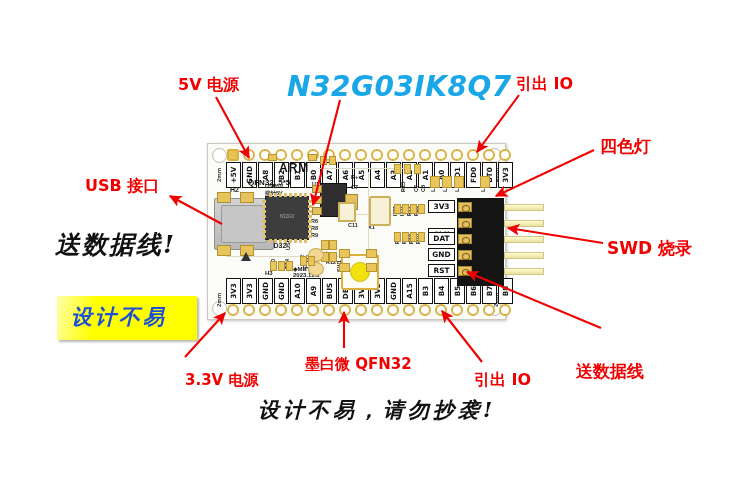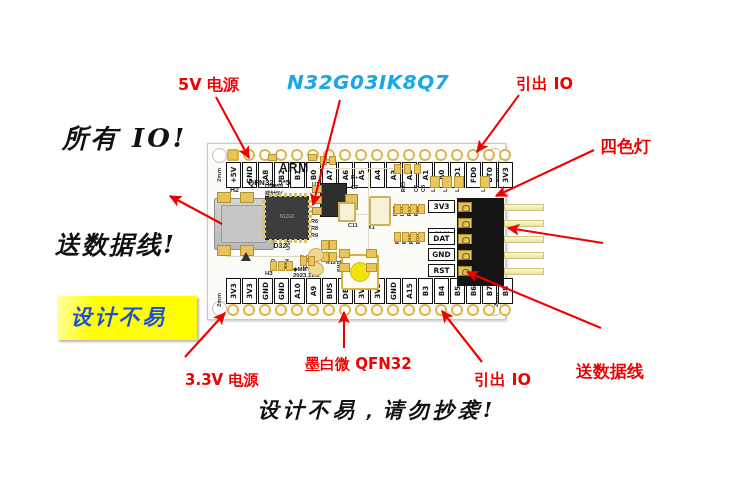--- a/index.html
+++ b/index.html
@@ -100,29 +100,30 @@
   .trace{position:absolute;background:#ded9c0;}
   .tri{position:absolute;width:0;height:0;border-left:5px solid transparent;
        border-right:5px solid transparent;border-bottom:9px solid #333;}
 </style>
 </head>
 <body>
 
 <div id="stage">
 
   <div class="anno" style="left:178px;top:75px;font-size:16px;">5V 电源</div>
-  <div class="anno blue" style="left:287px;top:70px;font-size:20px;">N32G03IK8Q7</div>
+  <div class="anno blue" style="left:287px;top:70px;font-size:28px;">N32G03IK8Q7</div>
   <div class="anno" style="left:516px;top:74px;font-size:16px;">引出 IO</div>
   <div class="anno" style="left:600px;top:135px;font-size:17px;">四色灯</div>
+  <div class="anno" style="left:607px;top:237px;font-size:17px;">SWD 烧录</div>
   <div class="anno" style="left:576px;top:360px;font-size:17px;">送数据线</div>
   <div class="anno" style="left:474px;top:370px;font-size:16px;">引出 IO</div>
   <div class="anno" style="left:305px;top:355px;font-size:15px;">墨白微 QFN32</div>
   <div class="anno" style="left:185px;top:371px;font-size:15px;">3.3V 电源</div>
-
-  <div class="brush" style="left:62px;top:121px;font-size:26px;letter-spacing:3px;">所有 IO!</div>
+  <div class="anno" style="left:85px;top:176px;font-size:16px;">USB 接口</div>
+
   <div class="brush" style="left:258px;top:396px;font-size:21px;letter-spacing:4px;">设计不易，请勿抄袭!</div>
   <div class="brush" style="left:55px;top:228px;font-size:25px;letter-spacing:2px;">送数据线!</div>
 
   <div id="invoice">
     <span>设计不易</span>
   </div>
 
   <div id="board">
 
     <div class="hole" style="left:4px;top:4px;"></div>

